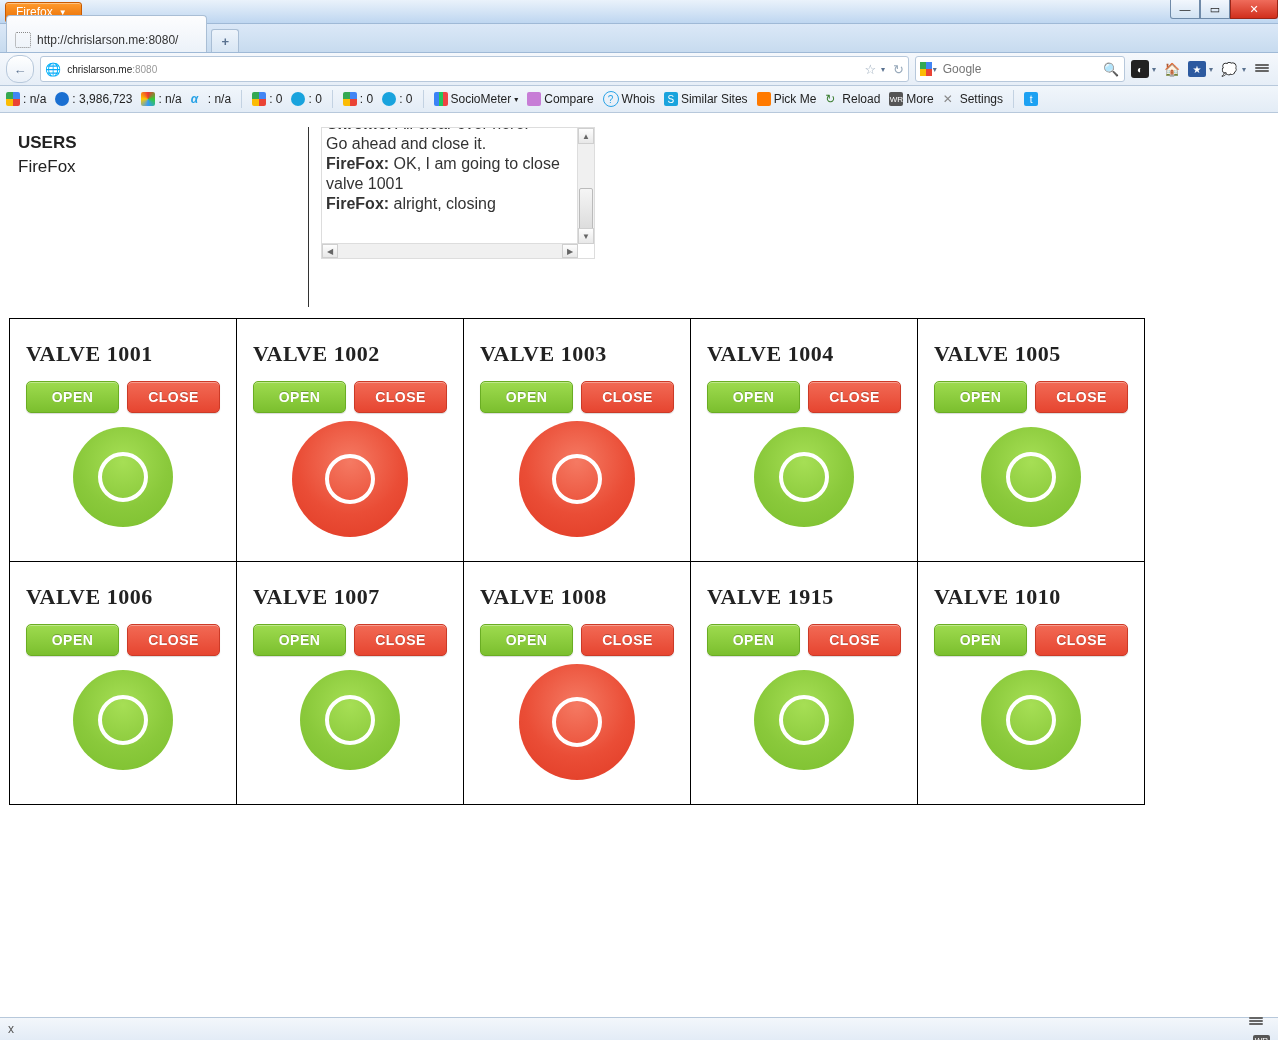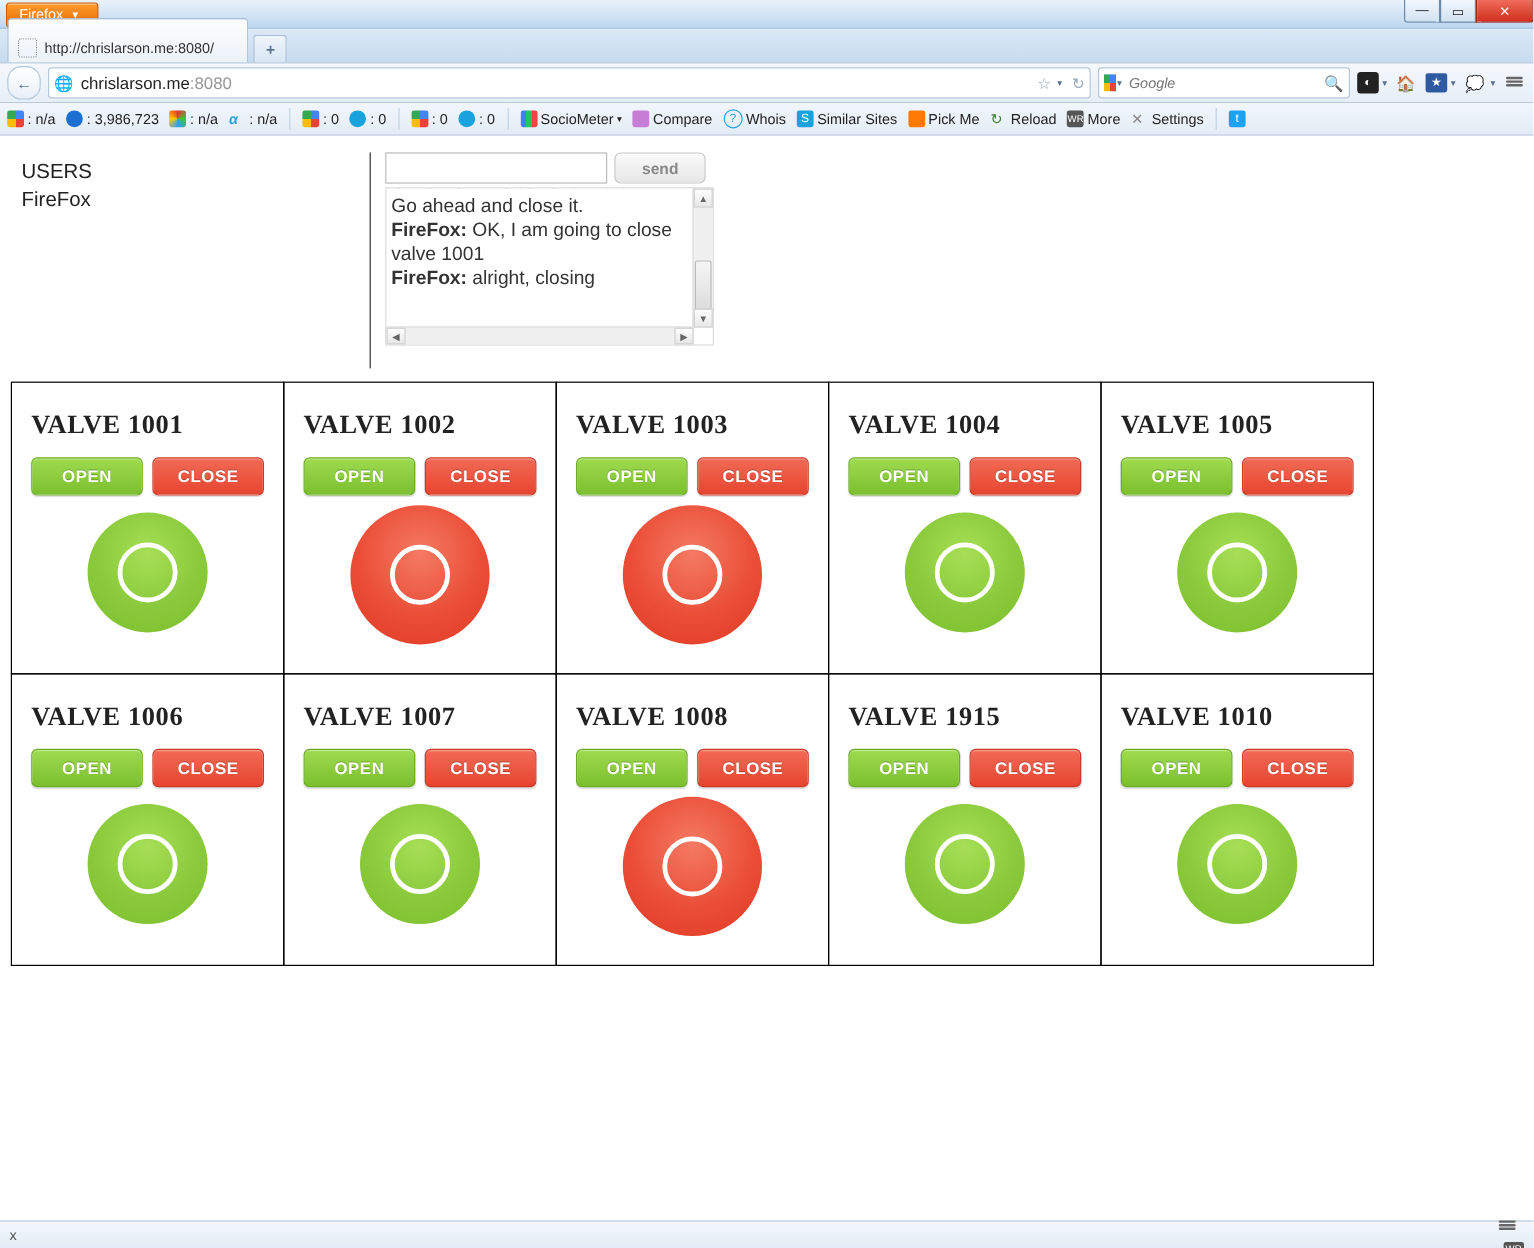--- a/index.html
+++ b/index.html
@@ -31,43 +31,43 @@
   
   .navbar{height:32px;background:linear-gradient(#f5f8fc,#e6eef7);border-bottom:1px solid #b7c8db;
     display:flex;align-items:center;padding:0 6px;gap:6px;}
   .nav-icon{width:24px;height:24px;border:1px solid #b7c8db;border-radius:4px;
     background:linear-gradient(#fff,#e9f0f8);display:flex;align-items:center;justify-content:center;
     font-size:13px;color:#5a7290;}
   .nav-back{border-radius:12px;width:26px;height:26px;}
   .url-field{flex:1;display:flex;align-items:center;height:24px;border:1px solid #b7c8db;border-radius:3px;
     background:#fff;padding:0 4px;gap:6px;}
   .url-field .globe{font-size:13px;color:#8aa1b9;}
-  .url-text{flex:1;font-size:14px;}
+  .url-text{flex:1;font-size:10px;}
   .url-text .dim{color:#999;}
   .url-right{display:flex;align-items:center;gap:8px;color:#9ab;font-size:13px;}
   .search-field{width:200px;height:24px;border:1px solid #b7c8db;border-radius:3px;background:#fff;
     display:flex;align-items:center;padding:0 4px;gap:4px;}
-  .search-field input{border:none;outline:none;flex:1;font-size:12px;font-style:italic;color:#888;}
+  .search-field input{border:none;outline:none;flex:1;font-size:12px;color:#888;}
   .g-ico{width:14px;height:14px;background:
     conic-gradient(#4285f4 0 90deg,#ea4335 0 180deg,#fbbc05 0 270deg,#34a853 0);}
   .mag{color:#5a7290;}
   .right-ico{width:20px;height:20px;display:flex;align-items:center;justify-content:center;color:#4a5d73;}
   .right-ico.dark{background:#222;color:#fff;border-radius:3px;width:18px;height:18px;font-size:10px;}
   .drop{font-size:8px;color:#5a7290;margin-left:-3px;}
   
   .bmbar{height:26px;background:linear-gradient(#f1f6fb,#e3ecf6);border-bottom:1px solid #b7c8db;
     display:flex;align-items:center;padding:0 6px;gap:9px;font-size:12px;color:#222;overflow:hidden;white-space:nowrap;}
   .bm{display:flex;align-items:center;gap:3px;}
   .bm .sq{width:14px;height:14px;border-radius:2px;display:inline-block;}
   .sep{width:1px;height:18px;background:#c3d2e2;margin:0 1px;}
   
   .page{padding:14px 10px 40px 10px;}
   .top-row{display:flex;align-items:flex-start;}
   .users{padding:4px 10px 0 8px;width:280px;font-size:17px;line-height:1.4;}
-  .users .hdr{font-weight:normal;}
+  .users .hdr{font-weight:bold;}
   .vline{width:1px;background:#333;height:180px;}
   .chatcol{margin-left:12px;width:270px;}
   .chat-input-row{display:flex;gap:6px;align-items:center;margin-bottom:3px;}
   .chat-input-row input{width:175px;height:20px;border:1px solid #bbb;padding:2px 4px;font-size:13px;}
   .send-btn{height:26px;padding:0 22px;border:1px solid #c7c7c7;border-radius:5px;
     background:linear-gradient(#fafafa,#e6e6e6);color:#888;font-weight:bold;font-size:13px;
     box-shadow:inset 0 1px 0 #fff;}
   .chatbox{position:relative;width:258px;height:130px;border:1px solid #ddd;background:#fff;
     padding-right:14px;}
   .chat-inner{position:absolute;left:4px;right:16px;top:0;bottom:14px;overflow:hidden;
@@ -243,24 +243,20 @@
 </div>
 
 <div class="page">
   <div class="top-row">
     <div class="users">
       <div class="hdr">USERS</div>
       <div>FireFox</div>
     </div>
     <div class="vline"></div>
     <div class="chatcol">
-      <div class="chat-input-row">
-        <input type="text" style="">
-        <button class="send-btn">send</button>
-      </div>
       <div class="chatbox">
         <div class="chat-inner">
           <div style="margin-top:-14px"><b>Chrome:</b> All clear over here.</div>
           <div><span>Go ahead and close it.</span></div>
           <div><b>FireFox:</b><span> OK, I am going to close valve 1001</span></div>
           <div><b>FireFox:</b><span> alright, closing</span></div>
         </div>
         <div class="chat-vsb">
           <div class="arrow">▲</div>
           <div class="thumb"></div>

